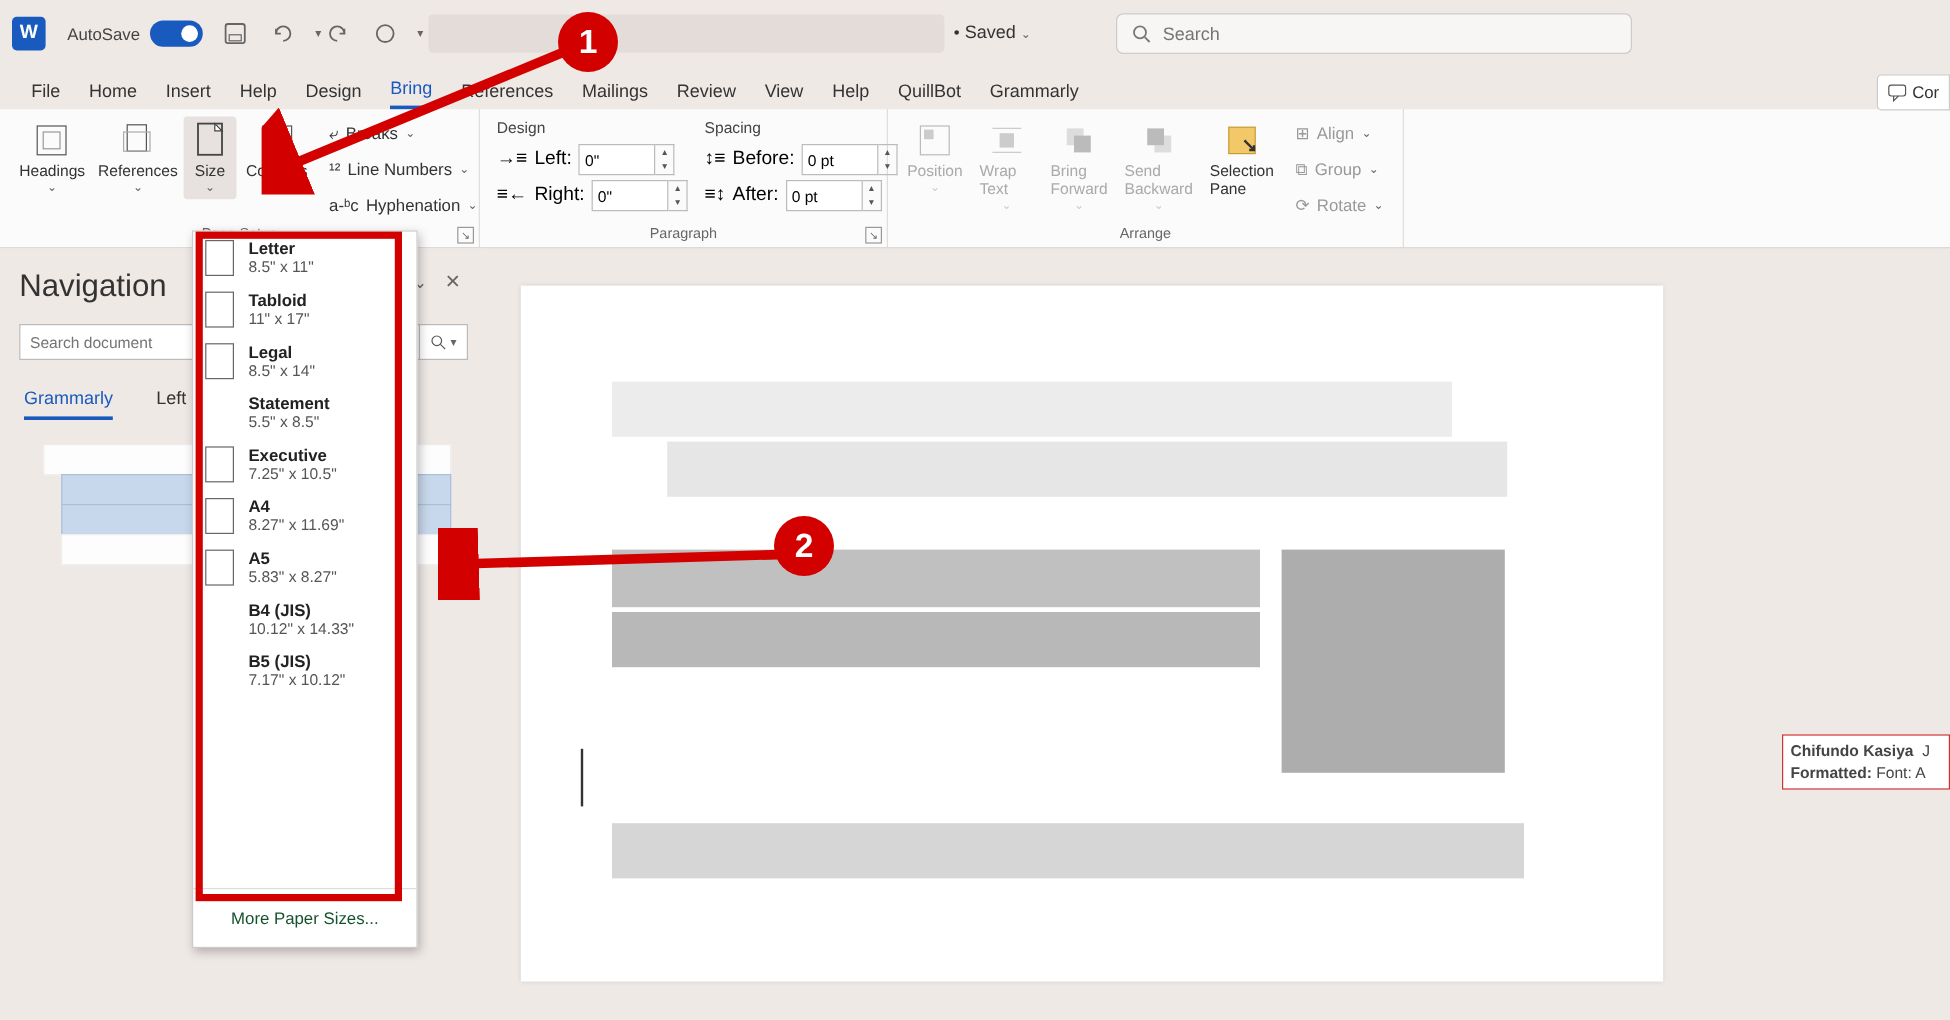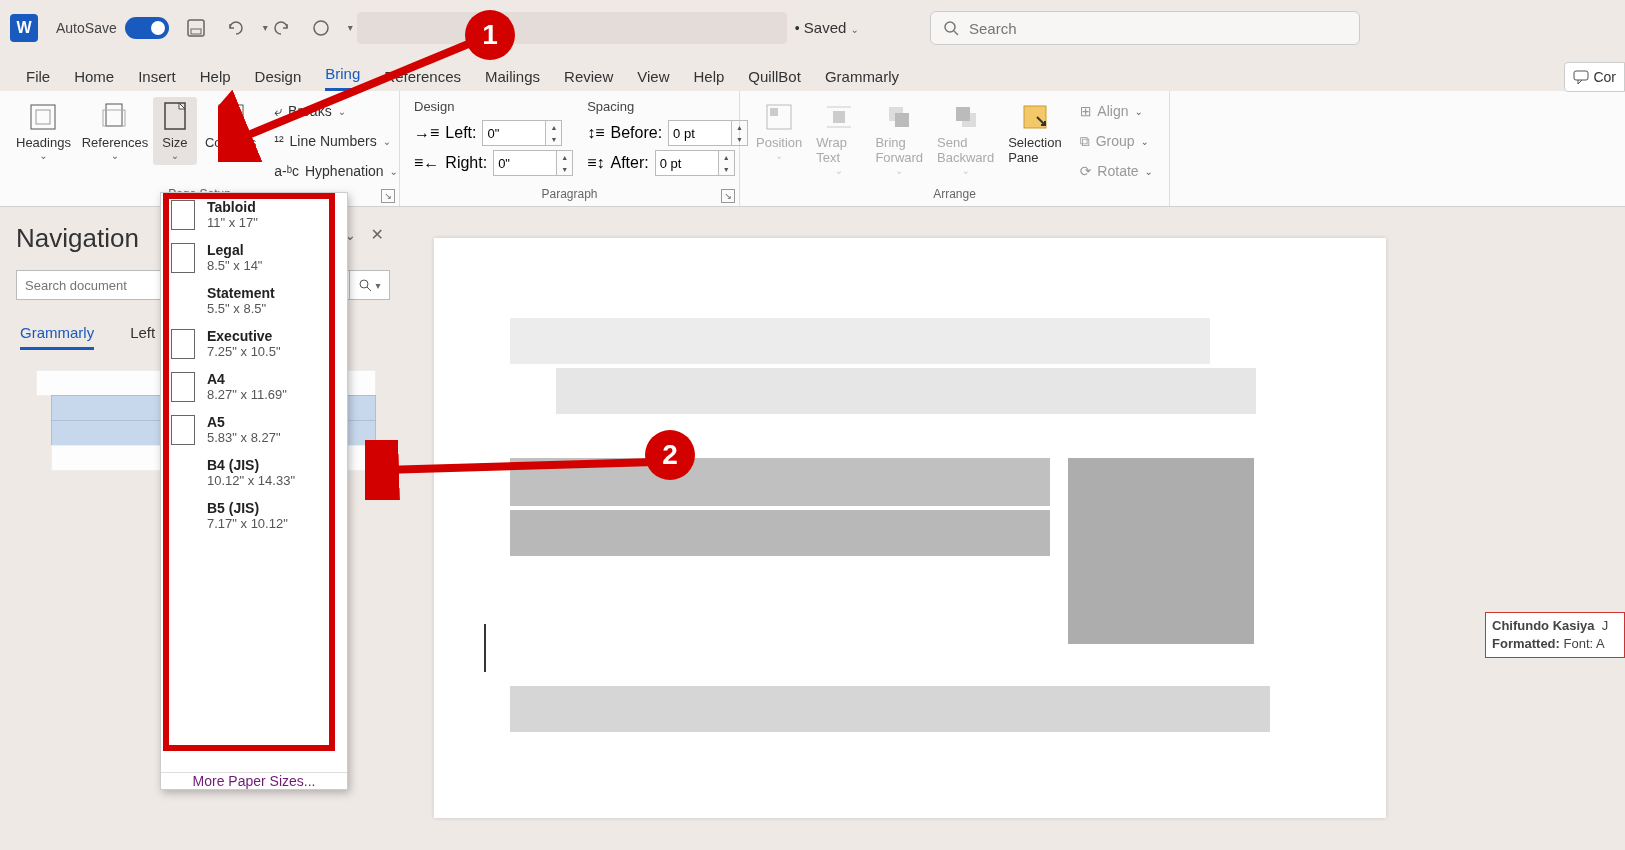--- a/index.html
+++ b/index.html
@@ -63,21 +63,21 @@
 .comment-box b{font-weight:bold;}
 
 
 .size-dd { position:absolute; left:160px; top:192px; width:188px; height:598px; background:white; box-shadow:2px 3px 8px rgba(0,0,0,0.25); border:1px solid #ccc; display:flex; flex-direction:column; }
 .size-list { flex:1; overflow:hidden; }
 .size-opt { display:flex; align-items:center; padding:6px 10px; cursor:pointer; gap:12px;}
 .page-ico { width:24px; height:30px; border:1.5px solid #666; flex-shrink:0; }
 .page-ico.blank { border:none; width:24px; }
 .size-name { font-weight:bold; font-size:14px; color:#222; }
 .size-dim { font-size:13px; color:#555; }
-.size-more { border-top:1px solid #ddd; text-align:center; padding:0 0; font-size:14px; color:#701a75;}
+.size-more { border-top:1px solid #ddd; text-align:center; padding:16px 0; font-size:14px; color:#14532d;}
 
 
 .redbox { position:absolute; border:6px solid #d30000; pointer-events:none;}
 .redcircle { position:absolute; width:50px; height:50px; border-radius:50%; background:#d30000; display:flex; align-items:center; justify-content:center; color:white; font-size:28px; font-weight:bold; pointer-events:none;}
 .arrow { position:absolute; pointer-events:none;}
 </style>
 </head>
 <body>
 
 <div class="titlebar">
@@ -380,20 +380,27 @@
   <div style="position:absolute; left:50px; top:386px; width:2px; height:48px; background:#333"></div>
 </div>
 
 <div class="comment-box">
   <b>Chifundo Kasiya</b> &nbsp;J<br>
   <b>Formatted:</b> <span>Font: A</span>
 </div>
 
 <div class="size-dd">
   <div class="size-list" id="size-list">
+      <div class="size-opt">
+        <div class="page-ico"></div>
+        <div>
+          <div class="size-name">Letter</div>
+          <div class="size-dim">8.5" x 11"</div>
+        </div>
+      </div>
       <div class="size-opt">
         <div class="page-ico"></div>
         <div>
           <div class="size-name">Tabloid</div>
           <div class="size-dim">11" x 17"</div>
         </div>
       </div>
       <div class="size-opt">
         <div class="page-ico"></div>
         <div>

